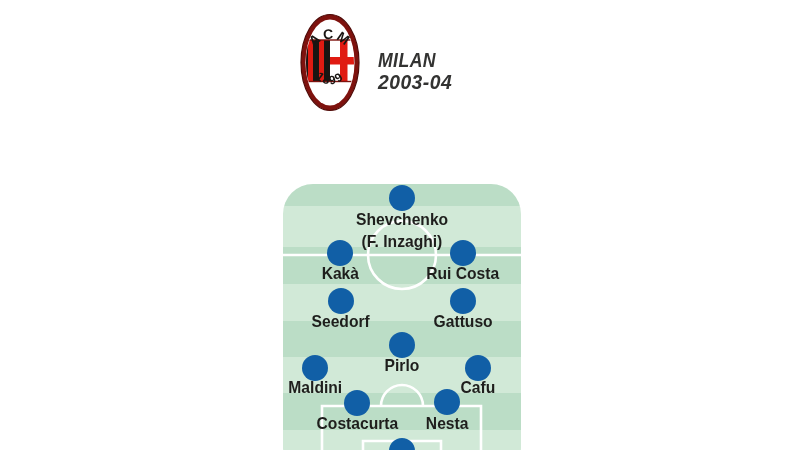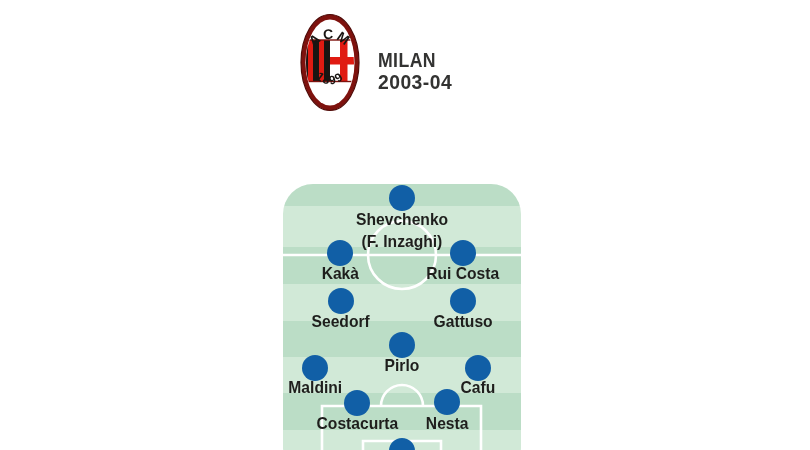--- a/index.html
+++ b/index.html
@@ -2,21 +2,21 @@
 <html style="--header-text: #333332; --pitch-light: #d1e9d7; --pitch-dark: #bbddc6; --pitch-line: #ffffff; --player-dot: #115fa6; --label-text: #1e1e1c; --crest-maroon: #7e120e; --crest-red: #e01b12; --crest-black: #191512;"><head>
 <meta charset="utf-8">
 <style>
   html,body{margin:0;padding:0;background:#fff;}
   .stage{
     position:relative;width:810px;height:450px;background:#fff;overflow:hidden;
     font-family:"Liberation Sans","DejaVu Sans",sans-serif;
   }
   
   .crest{position:absolute;left:300px;top:13px;width:60px;height:99px;}
-  .title-block{position:absolute;left:378px;top:49px;color:var(--header-text);}
+  .title-block{position:absolute;left:378px;top:49px;color:var(--header-text);font-style:italic;}
   .club-line{
     font-size:21px;font-weight:700;line-height:22px;white-space:nowrap;
     transform:scaleX(0.84);transform-origin:left center;letter-spacing:0.5px;
   }
   .season-line{
     font-size:21px;font-weight:700;line-height:22px;white-space:nowrap;
     transform:scaleX(0.92);transform-origin:left center;letter-spacing:0.5px;
   }
   
   .pitch{

